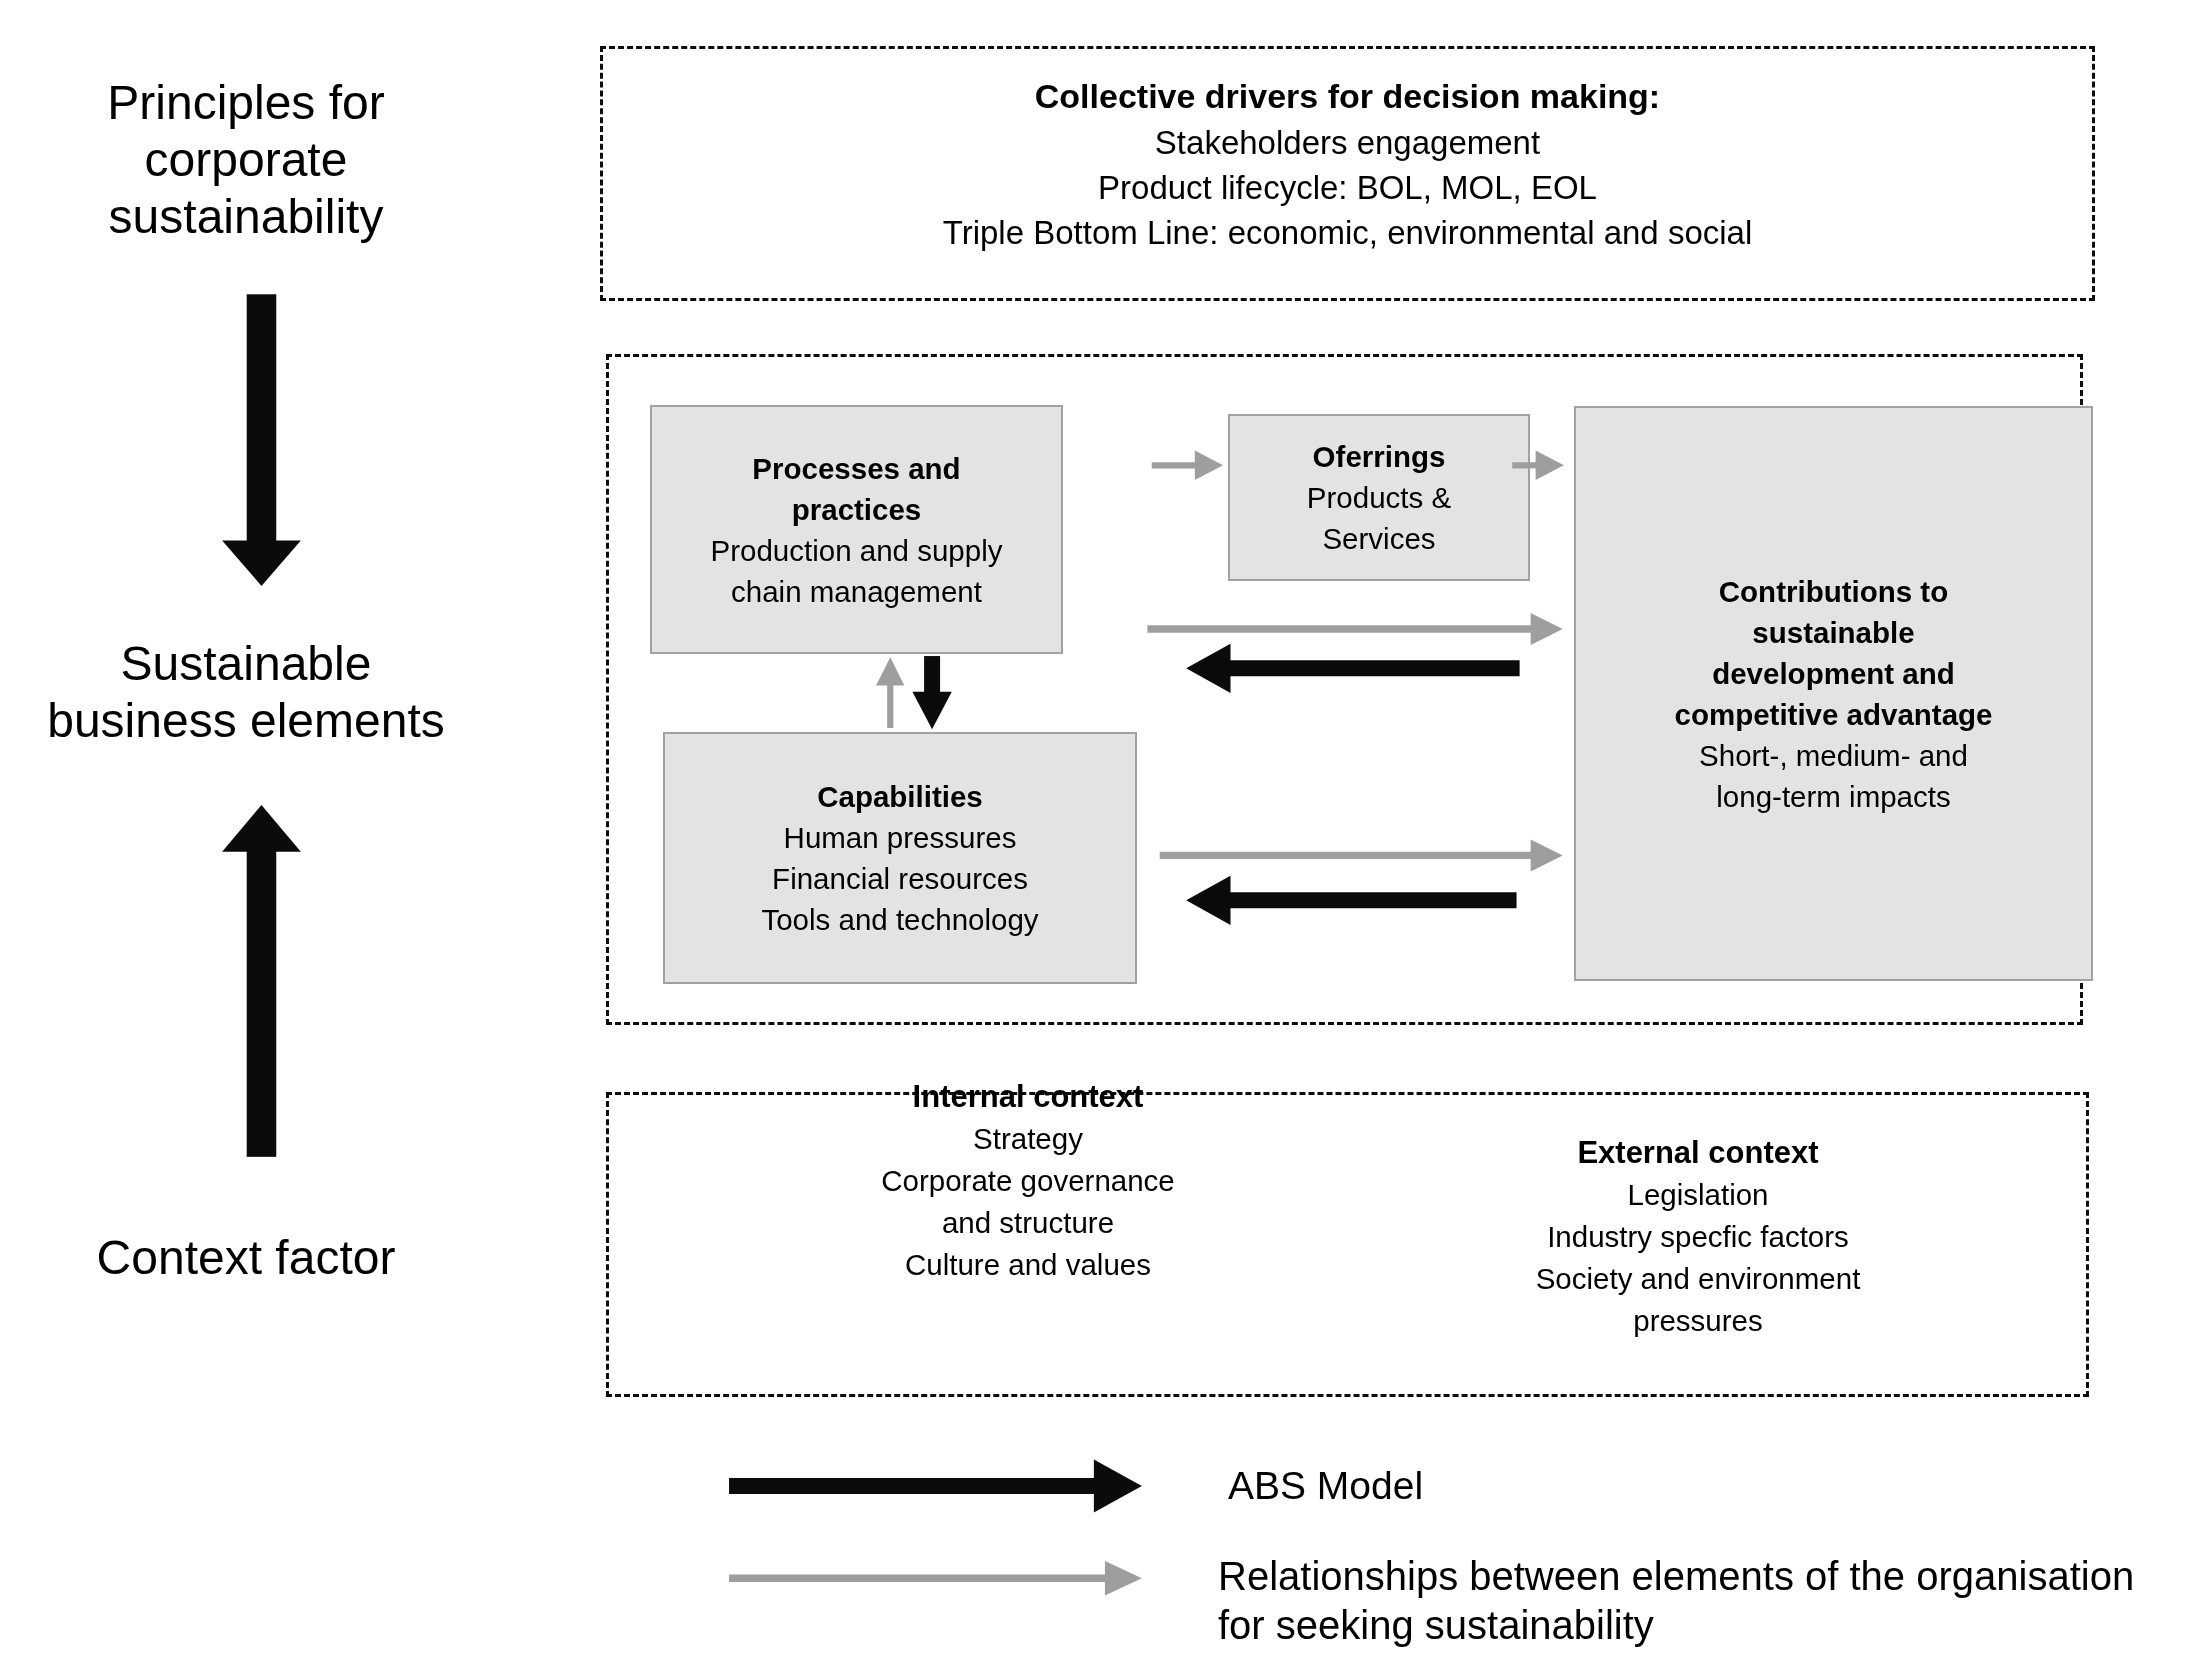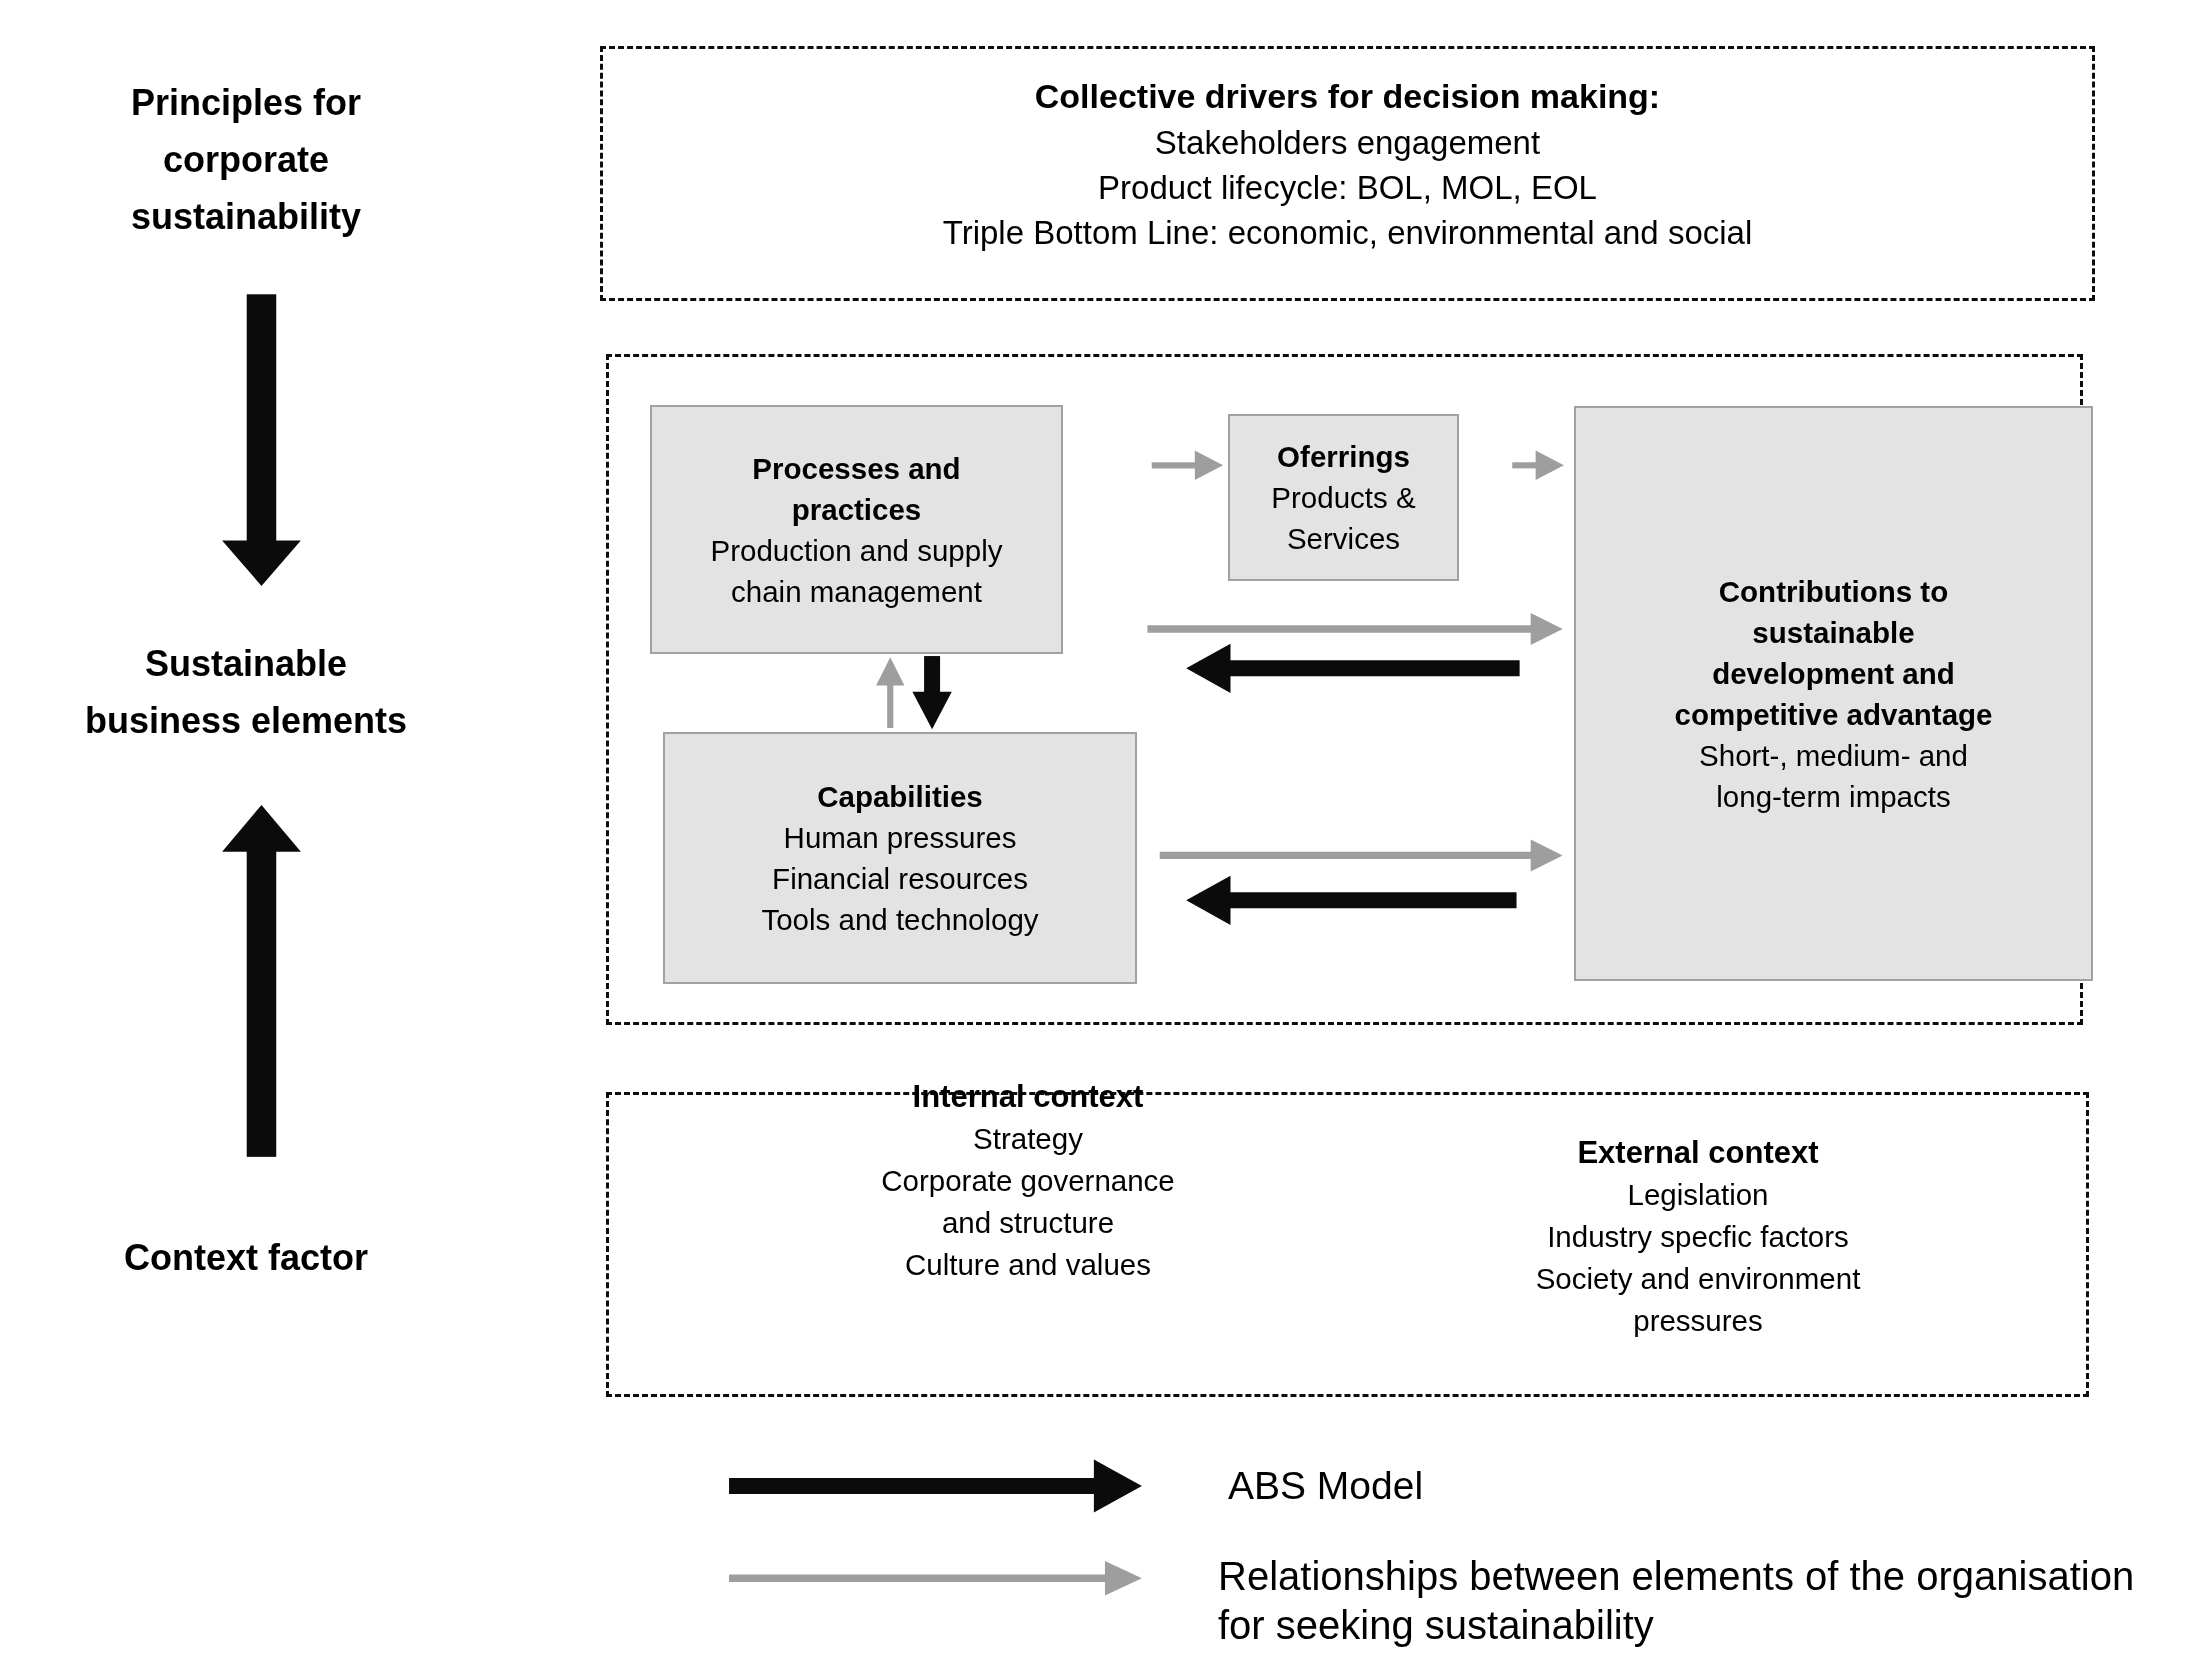--- a/index.html
+++ b/index.html
@@ -10,21 +10,21 @@
     background:#ffffff;
     font-family:"Liberation Sans", sans-serif;
     color:#000;
     overflow:hidden;
   }
   .abs{position:absolute;}
   .center{text-align:center;}
   .bold{font-weight:bold;}
 
   
-  .side-label{font-weight:bold;font-size:36px;line-height:57px;text-align:center;}
+  .side-label{font-weight:normal;font-size:48px;line-height:57px;text-align:center;}
 
   
   .dashed-box{
     position:absolute;
     border:3.1px dashed #0d0d0d;
     box-sizing:border-box;
     background:#ffffff;
   }
 
   
@@ -86,21 +86,21 @@
 
   <div class="dashed-box" style="left:606px;top:354px;width:1477px;height:671px;"></div>
 
   <div class="gray-box" style="left:650px;top:405px;width:413px;height:249px;">
     <div class="ln bold">Processes and</div>
     <div class="ln bold">practices</div>
     <div class="ln">Production and supply</div>
     <div class="ln">chain management</div>
   </div>
 
-  <div class="gray-box" style="left:1228px;top:414px;width:231px;height:167px;">
+  <div class="gray-box" style="left:1228px;top:414px;width:302px;height:167px;">
     <div class="ln bold">Oferrings</div>
     <div class="ln">Products &amp;</div>
     <div class="ln">Services</div>
   </div>
 
   <div class="gray-box" style="left:1574px;top:406px;width:519px;height:575px;">
     <div class="ln bold">Contributions to</div>
     <div class="ln bold">sustainable</div>
     <div class="ln bold">development and</div>
     <div class="ln bold">competitive advantage</div>

